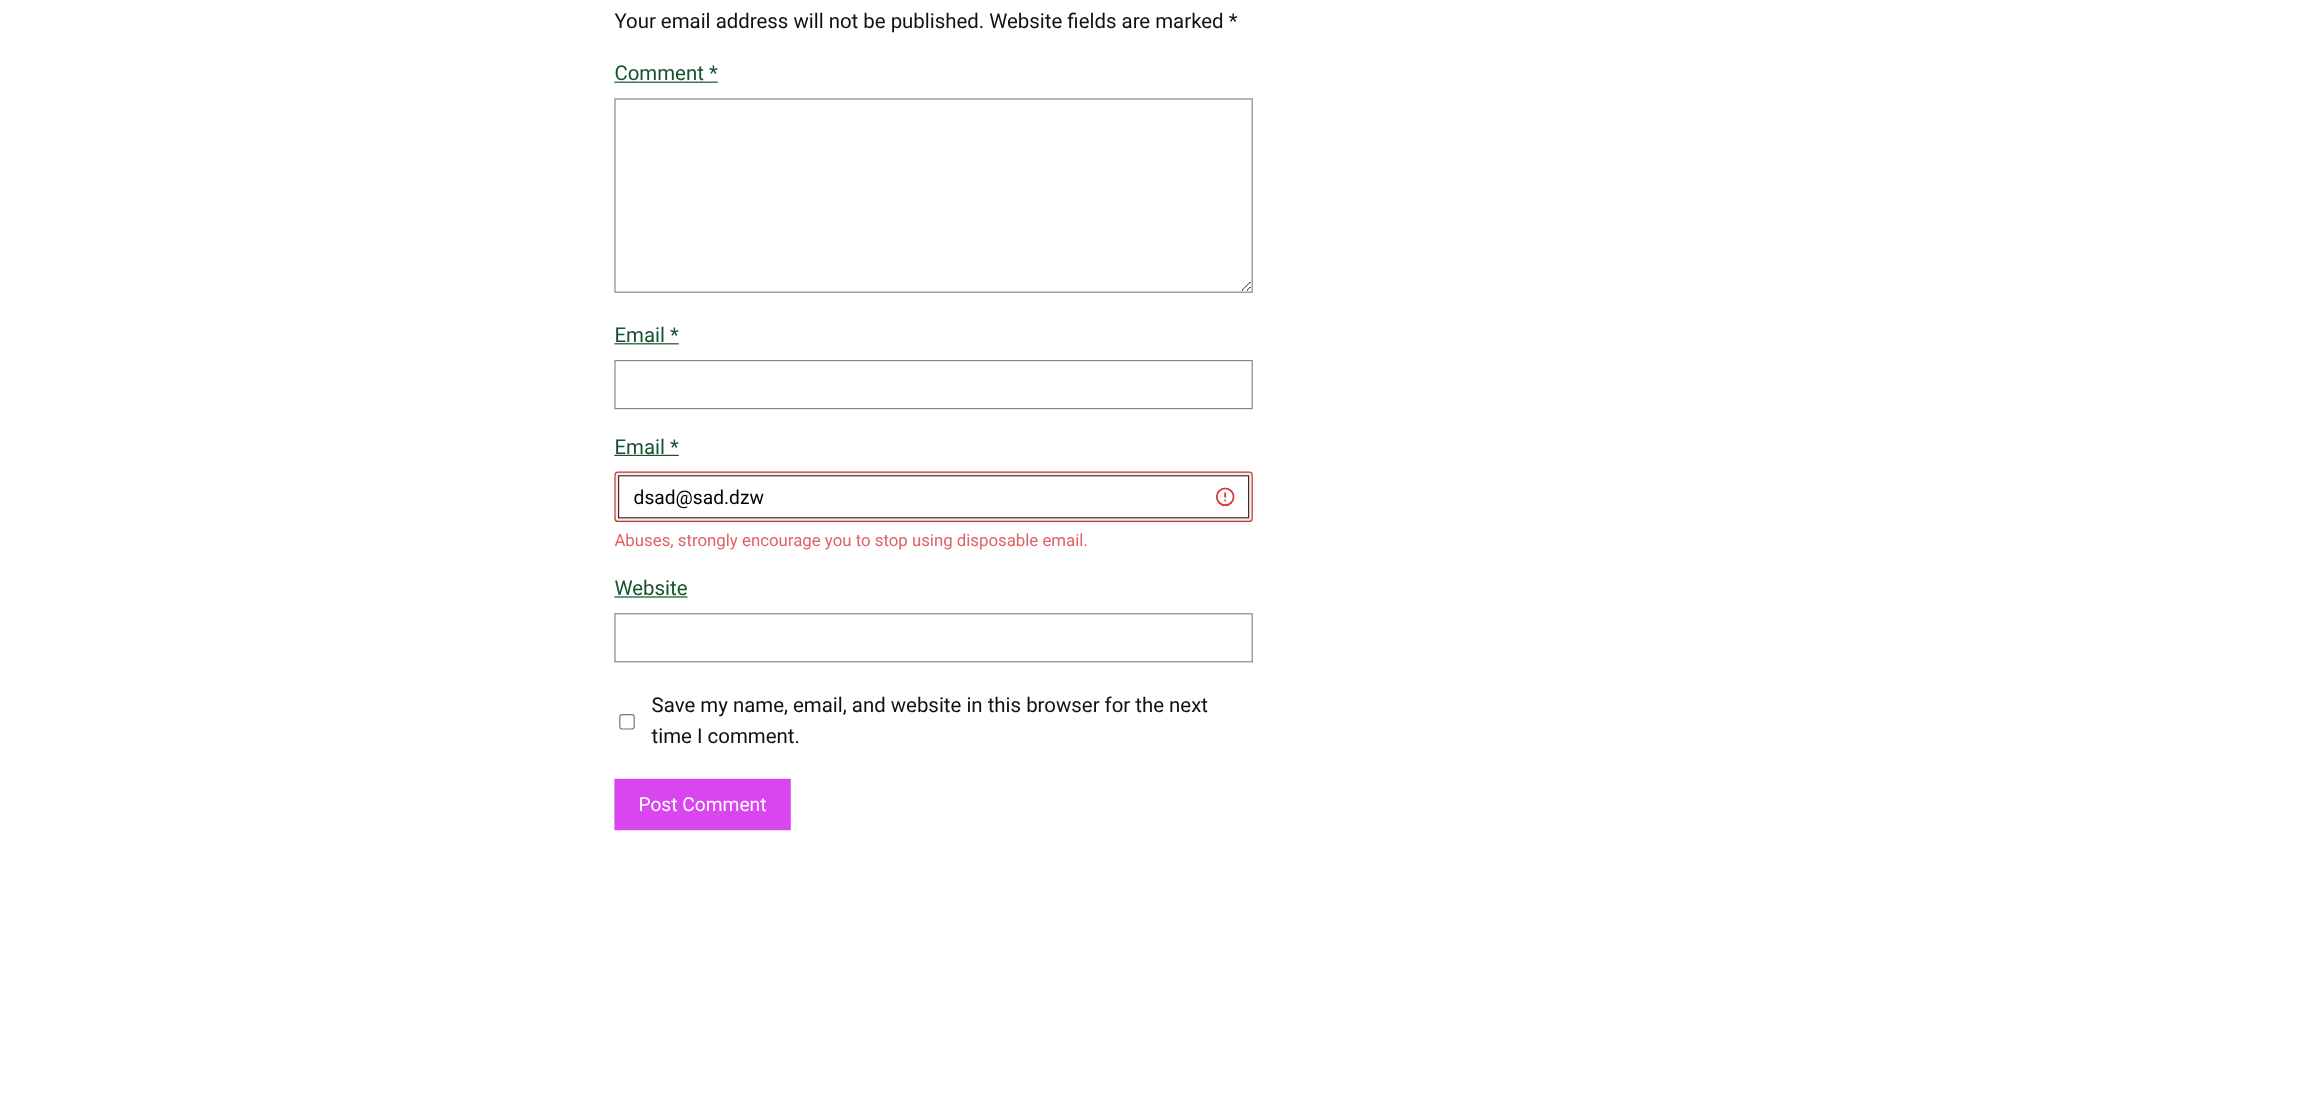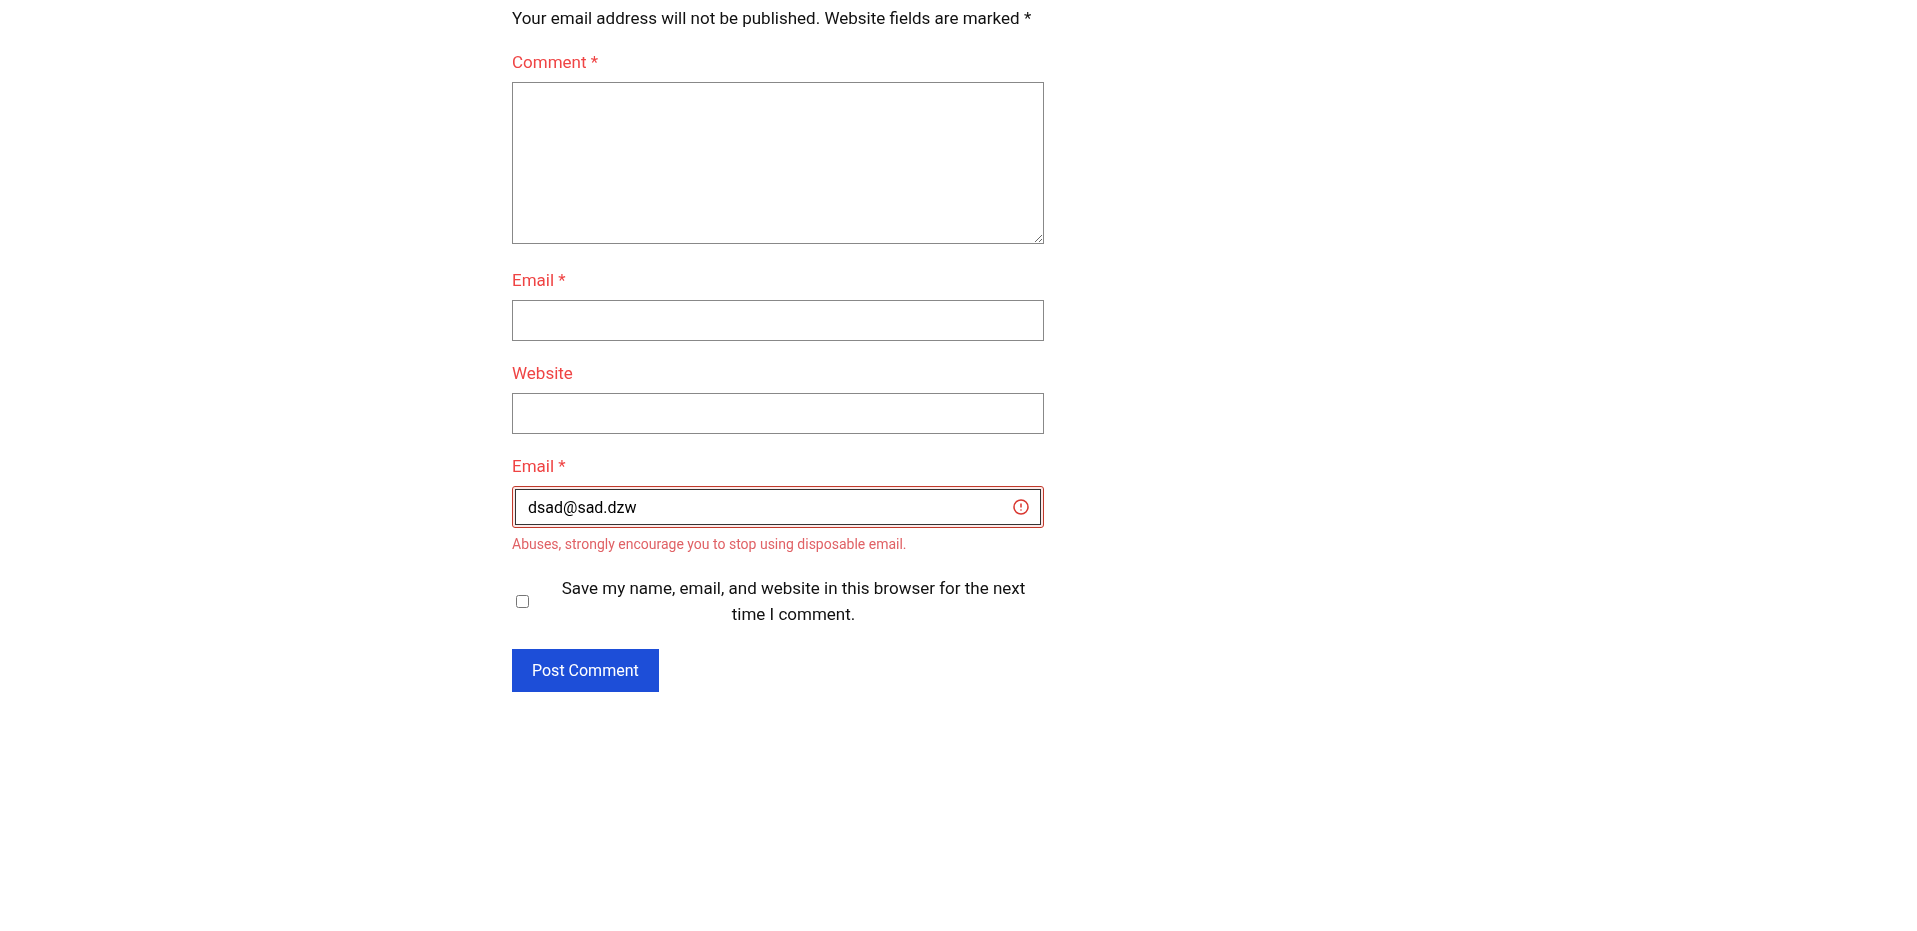--- a/index.html
+++ b/index.html
@@ -21,23 +21,24 @@
     .notice {
       font-size: 17px;
       margin-bottom: 24px;
       color: #111;
     }
     .field-group {
       margin-bottom: 22px;
     }
     .label {
       font-size: 17px;
-      color: #ef4444;
+      color: #14532d;
       display: block;
       margin-bottom: 10px;
+      text-decoration: underline;
     }
     .textarea {
       width: 100%;
       height: 162px;
       border: 1px solid #888;
       padding: 10px;
       font-size: 16px;
       font-family: inherit;
       resize: both;
     }
@@ -91,24 +92,23 @@
     }
     .checkbox-row input[type="checkbox"] {
       margin-right: 14px;
       margin-left: 4px;
       flex-shrink: 0;
     }
     .checkbox-label {
       font-size: 17px;
       color: #111;
       line-height: 1.5;
-      text-align: center;
     }
     .submit-btn {
-      background: #1d4ed8;
+      background: #d946ef;
       color: #fff;
       border: none;
       padding: 12px 20px;
       font-size: 16px;
       cursor: pointer;
       font-family: inherit;
     }
     ::-webkit-scrollbar {
       width: 17px;
     }
@@ -134,38 +134,38 @@
     <label class="label">Comment *</label>
     <textarea class="textarea" value="" style=""></textarea>
   </div>
 
   <div class="field-group">
     <label class="label">Email *</label>
     <input type="text" class="text-input" value="" style="">
   </div>
 
   <div class="field-group">
-    <label class="label">Website</label>
-    <input type="text" class="text-input" value="" style="">
-  </div>
-
-  <div class="field-group">
     <label class="label">Email *</label>
     <div class="email-wrapper">
       <input type="text" class="email-input" value="dsad@sad.dzw" style="">
       <span class="error-icon">
         <svg viewBox="0 0 16 16" fill="none" stroke="#d9362f" stroke-width="1.5">
           <circle cx="8" cy="8" r="7"></circle>
           <line x1="8" y1="4.5" x2="8" y2="8.5"></line>
           <circle cx="8" cy="11" r="0.8" fill="#d9362f" stroke="none"></circle>
         </svg>
       </span>
     </div>
     <p class="error-message">Abuses, strongly encourage you to stop using disposable email.</p>
   </div>
 
+  <div class="field-group">
+    <label class="label">Website</label>
+    <input type="text" class="text-input" value="" style="">
+  </div>
+
   <div class="checkbox-row">
     <input type="checkbox" style="">
     <label class="checkbox-label">Save my name, email, and website in this browser for the next time I comment.</label>
   </div>
 
   <button class="submit-btn">Post Comment</button>
 </div>
 
 </body></html>

